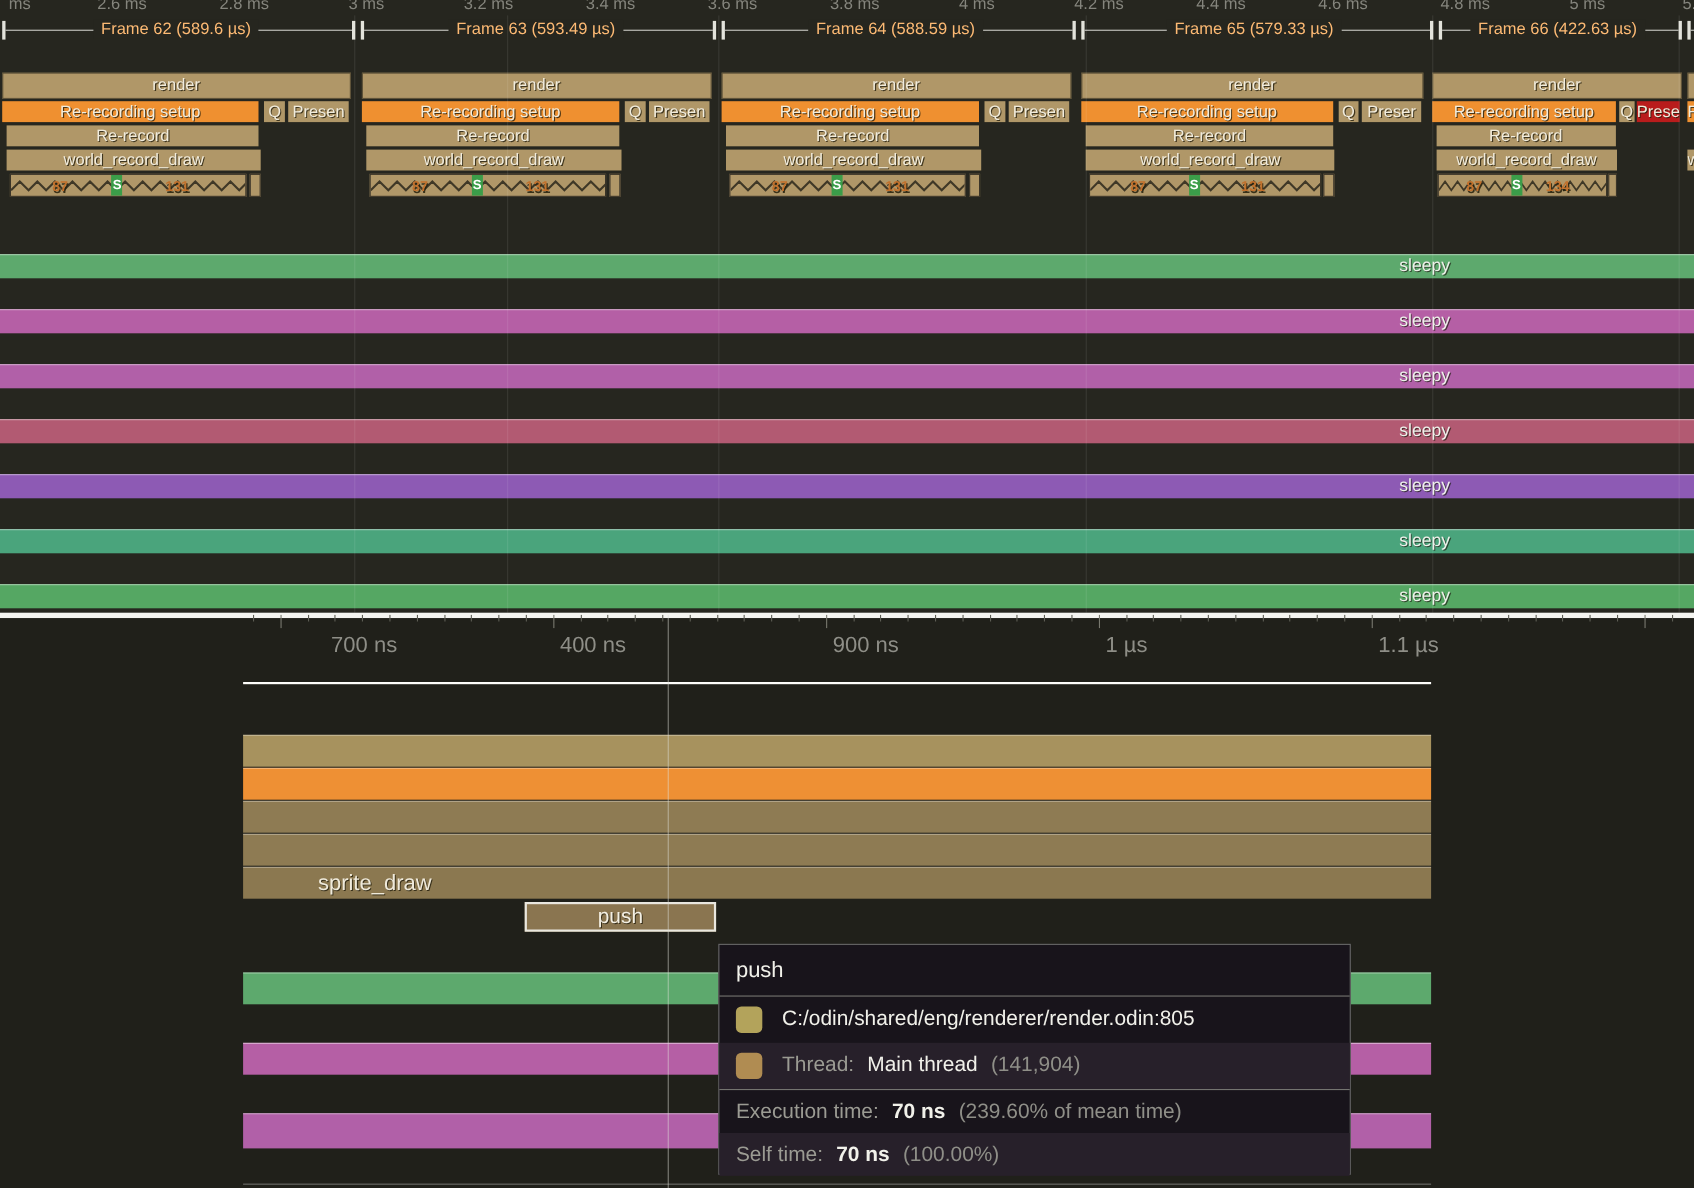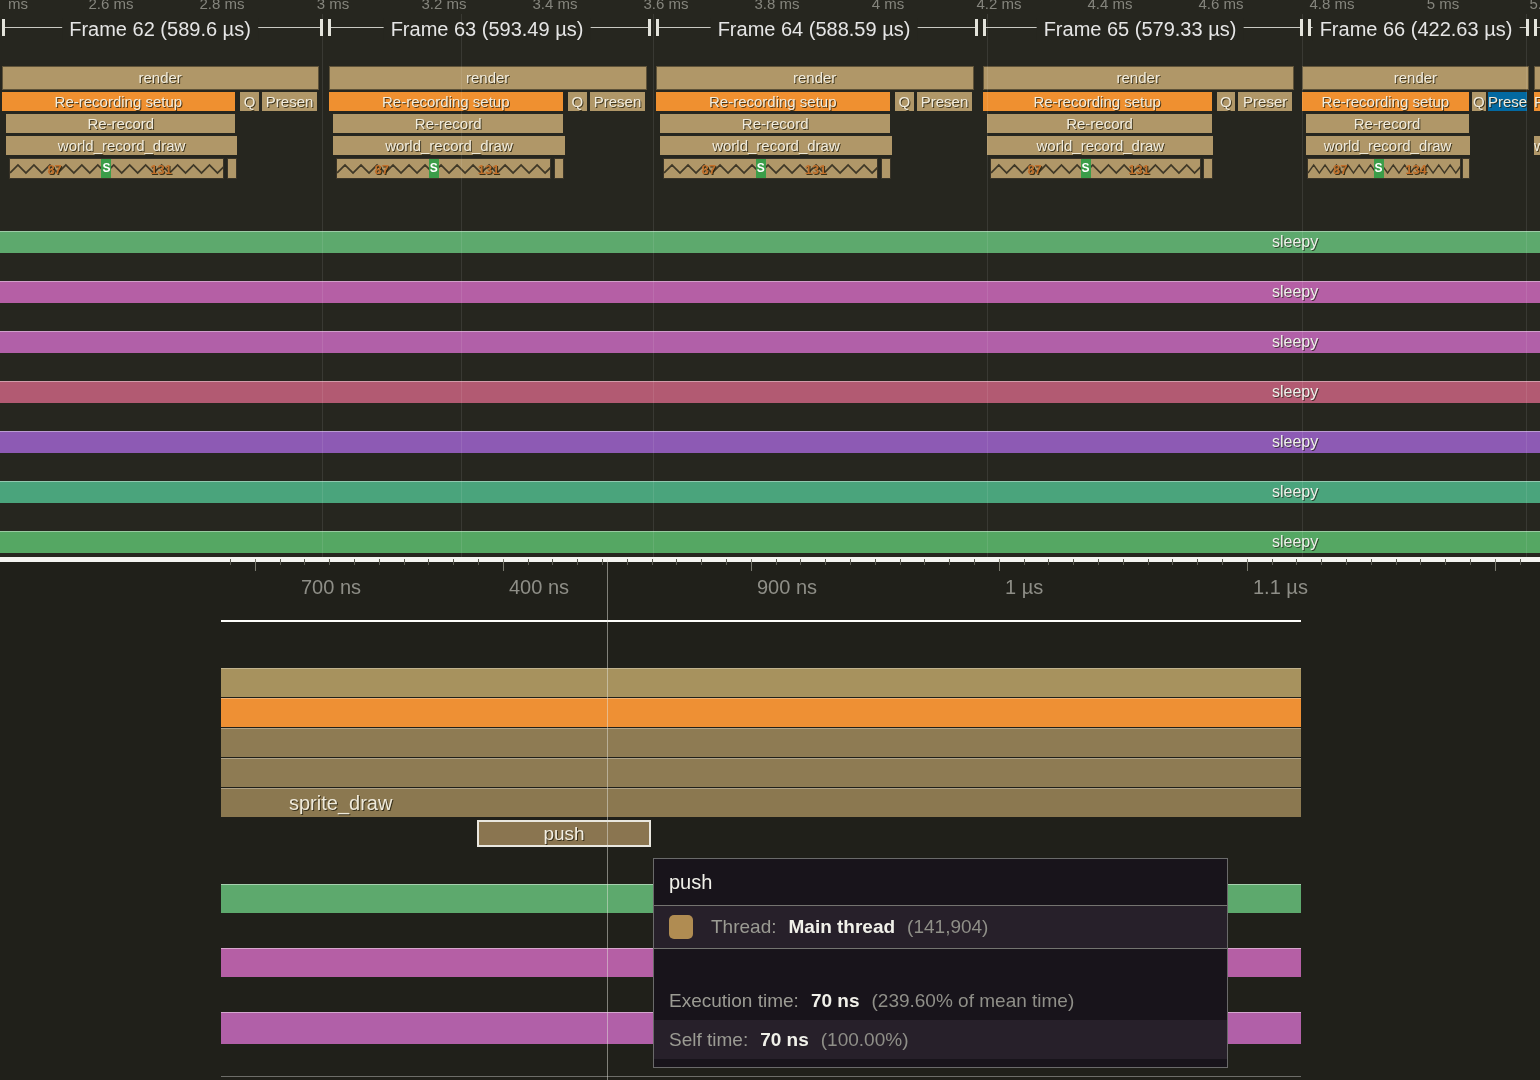--- a/index.html
+++ b/index.html
@@ -2,21 +2,21 @@
 <html><head>
 <meta charset="utf-8">
 <style>
   html,body{margin:0;padding:0;background:#111;}
   #screen{position:relative;width:1540px;height:1080px;overflow:hidden;
     font-family:"Liberation Sans",sans-serif;background:#26261f;}
   
   #top-panel{position:absolute;left:0;top:0;width:1220px;height:557px;background:#26261f;}
   .tick-label{position:absolute;top:-5px;font-size:15px;color:#85857d;white-space:nowrap;transform:translateX(-50%);}
   .frame-line{position:absolute;top:27px;left:0;width:1540px;height:1px;background:#c9c9c2;}
-  .frame-label{position:absolute;top:18px;transform:translateX(-50%);font-size:20px;color:#e5e5e5;
+  .frame-label{position:absolute;top:18px;transform:translateX(-50%);font-size:15px;color:#fdba74;
     background:#26261f;padding:0 7px;white-space:nowrap;}
   .frame-sep{position:absolute;top:19px;width:11px;height:17px;background:#26261f;}
   .frame-sep:before,.frame-sep:after{content:"";position:absolute;top:0;width:3px;height:17px;background:#e3e3db;}
   .frame-sep:before{left:0;}.frame-sep:after{right:0;}
   .frame{position:absolute;top:0;height:185px;}
   .bar{position:absolute;overflow:hidden;white-space:nowrap;text-align:center;
     font-size:15px;color:#f1ecdd;text-shadow:1px 1px 0 rgba(35,30,12,.8);line-height:19px;}
   .bar.r-render{top:66px;height:22px;line-height:22px;border:1px solid rgba(30,28,18,.55);}
   .bar.r-setup{top:92px;height:19px;}
   .bar.r-rerecord{top:114px;height:19px;}
@@ -162,21 +162,21 @@
             <div class="squig-num" style="left: 21%;">87</div>
             <div class="squig-s" style="left: 43%; background: rgb(59, 157, 73);">S</div>
             <div class="squig-num" style="left: 71%;">131</div>
           </div>
           <div class="bar r-squig" style="left: 70.8%; width: 2.5%; background: rgb(176, 151, 104); border: 1px solid rgb(58, 52, 40);"></div>
         </div>
         <div class="frame" style="left: 1301px; width: 228px;">
           <div class="bar r-render" style="left: 0.5%; width: 98.5%; background: rgb(176, 151, 104);">render</div>
           <div class="bar r-setup" style="left: 0.5%; width: 73%; background: rgb(239, 144, 48);">Re-recording setup</div>
           <div class="bar r-setup" style="left: 75%; width: 6%; background: rgb(176, 151, 104);">Q</div>
-          <div class="bar r-setup" style="left: 82%; width: 17%; background: #0369a1;">Prese</div>
+          <div class="bar r-setup" style="left: 82%; width: 17%; background: #b91c1c;">Prese</div>
           <div class="bar r-rerecord" style="left: 2%; width: 71.5%; background: rgb(176, 151, 104);">Re-record</div>
           <div class="bar r-world" style="left: 2%; width: 72%; background: rgb(176, 151, 104);">world_record_draw</div>
           <div class="bar r-squig squig" style="left: 2.8%; width: 66.5%; background: rgb(176, 151, 104); border: 1px solid rgb(58, 52, 40);">
             <svg viewBox="0 0 200 19" preserveAspectRatio="none">
               <path d="M0,14 L7.5,6 L15,14 L22.5,6 L30,14 L37.5,6 L45,14 L52.5,6 L60,14 L67.5,6 L75,14 L82.5,6 L90,14 L97.5,6 L105,14 L112.5,6 L120,14 L127.5,6 L135,14 L142.5,6 L150,14 L157.5,6 L165,14 L172.5,6 L180,14 L187.5,6 L195,14 L202.5,6 L210,14" fill="none" stroke="#3f3827" stroke-width="1.8"></path>
             </svg>
             <div class="squig-num" style="left: 21%;">87</div>
             <div class="squig-s" style="left: 43%; background: rgb(59, 157, 73);">S</div>
             <div class="squig-num" style="left: 71%;">134</div>
           </div>
@@ -308,28 +308,32 @@
         <div class="lane" style="top: 450px; height: 31px; background: rgb(177, 96, 168);"></div>
       </div>
     <div id="stub-line"></div>
   </div>
 
   <div id="crosshair"></div>
 
   <div id="tooltip">
     <div class="tt-row" id="tt-title">push</div>
     <div class="tt-hr"></div>
+    <div class="tt-row" style="height:42px;">
+      <span class="tt-swatch" style="background: rgb(179, 163, 91);"></span>
+      <span>C:/odin/shared/eng/renderer/render.odin:805</span>
+    </div>
     <div class="tt-row tt-stripe" style="height:42px;">
       <span class="tt-swatch" style="background: rgb(176, 140, 82);"></span>
       <span class="tt-gray">Thread:</span>
-      <span class="tt-val" style="font-weight:bold;">Main thread</span>
+      <span class="tt-val" style="font-weight:normal;">Main thread</span>
       <span class="tt-paren">(141,904)</span>
     </div>
     <div class="tt-hr"></div>
-    <div class="tt-row" style="height:39px;margin-top:32px;">
+    <div class="tt-row" style="height:39px;">
       <span class="tt-gray">Execution time:</span>
       <span class="tt-val">70 ns</span>
       <span class="tt-paren">(239.60% of mean time)</span>
     </div>
     <div class="tt-row tt-stripe" style="height:39px;">
       <span class="tt-gray">Self time:</span>
       <span class="tt-val">70 ns</span>
       <span class="tt-paren">(100.00%)</span>
     </div>
   </div>

